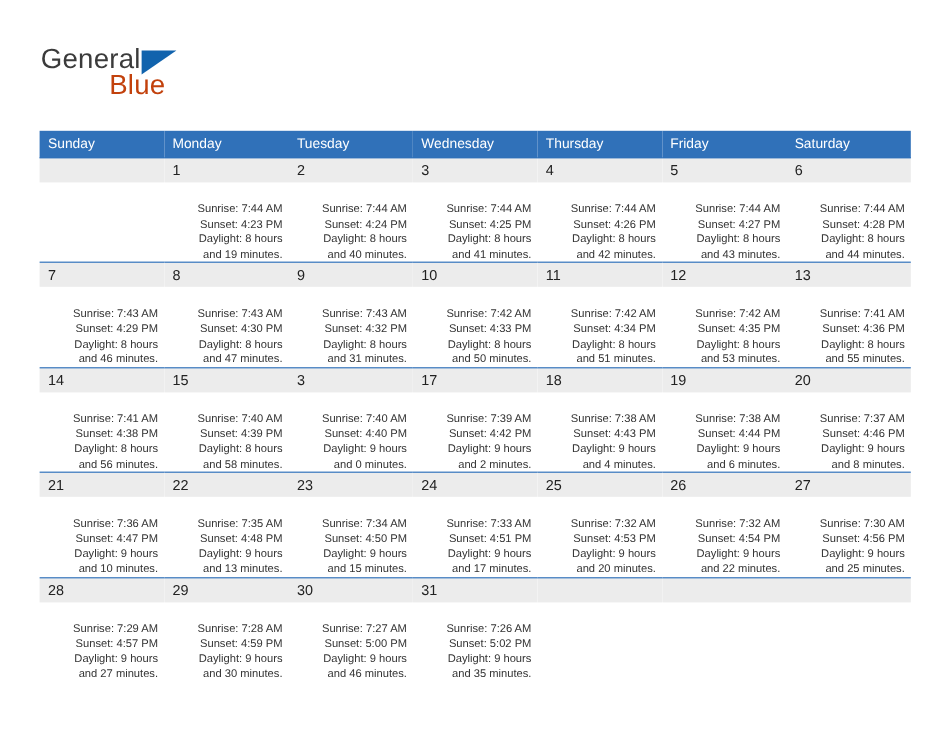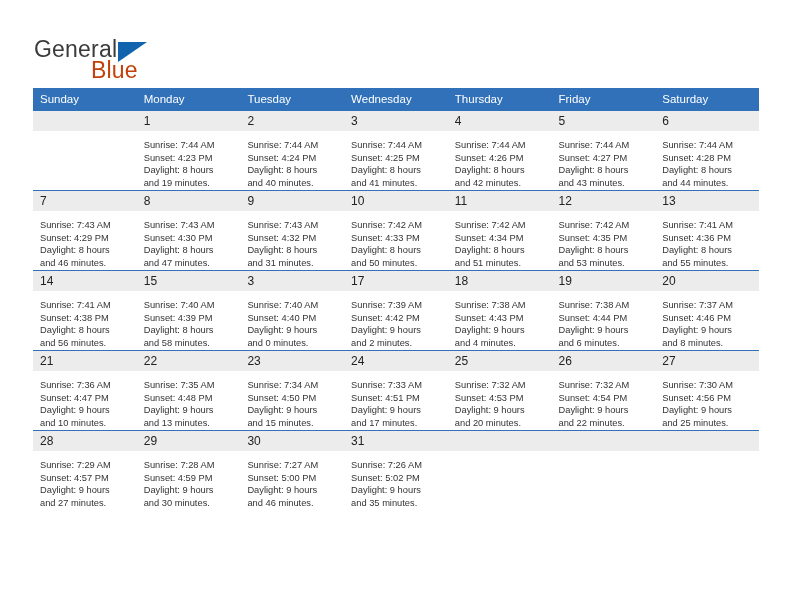--- a/index.html
+++ b/index.html
@@ -82,21 +82,21 @@
     color: #222222;
     line-height: 20px;
     margin-top: 6px;
     white-space: nowrap;
   }
 
   
   .calendar {
     position: absolute;
     left: 33px;
-    top: 88px;
+    top: 109px;
     width: 726px;
     border-collapse: collapse;
     table-layout: fixed;
   }
   .calendar th {
     background: #3071b9;
     color: #ffffff;
     font-weight: normal;
     font-size: 11.5px;
     text-align: left;
@@ -117,24 +117,25 @@
     font-size: 12px;
     color: #222222;
     padding: 3px 0 3px 7px;
     height: 14px;
     line-height: 14px;
   }
   .daynum.empty {
     color: transparent;
   }
   .cell-body {
-    padding: 8px 5px 0 7px;
+    padding: 16px 5px 0 7px;
     font-size: 9.3px;
     line-height: 12.6px;
     color: #333333;
+    text-align: right;
   }
   .cell-body div {
     white-space: nowrap;
   }
   td.blank .cell-body { visibility: hidden; }
 </style>
 </head>
 <body>
 
 <div class="page">

